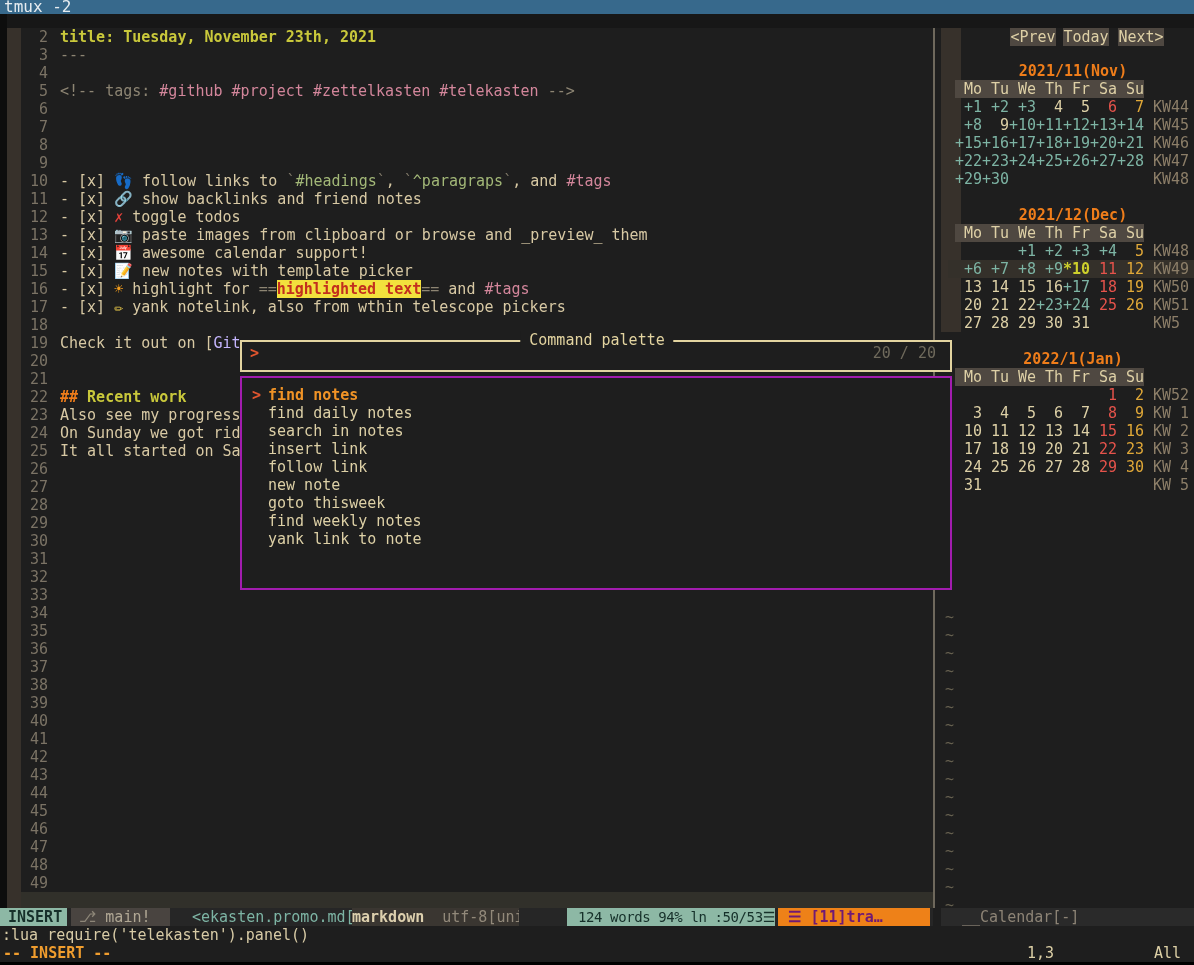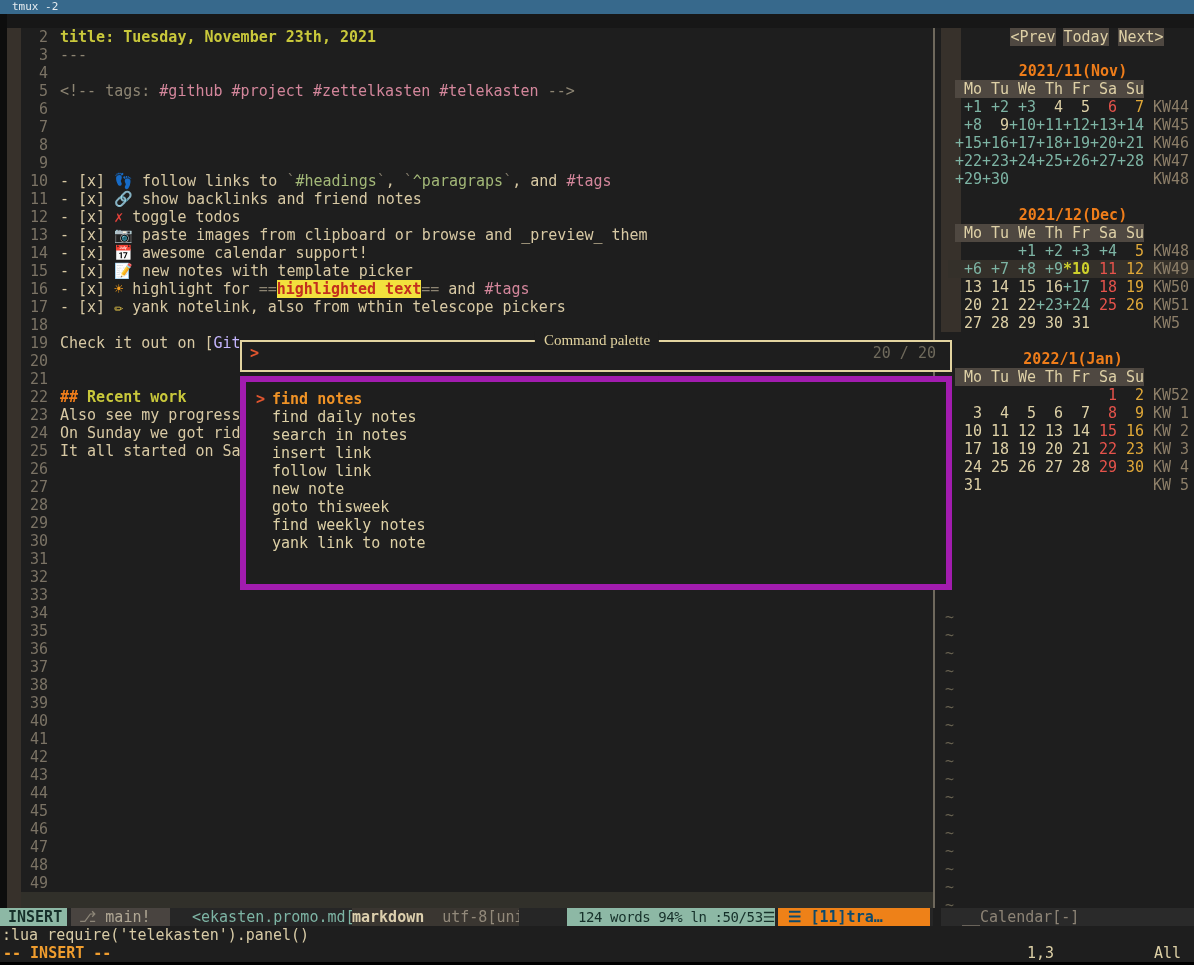--- a/index.html
+++ b/index.html
@@ -5,21 +5,21 @@
   * { margin:0; padding:0; box-sizing:border-box; }
   body { background:#000; }
   .screen { position:relative; width:1194px; height:965px; background:#1e1e1e;
             font-family:"DejaVu Sans Mono", monospace; font-size:15px; line-height:18px;
             overflow:hidden; }
   .abs { position:absolute; }
   span { white-space:pre; }
 
   
   .tmuxbar { left:0; top:0; width:1194px; height:14px; background:#37698c;
-             color:#e6ecf0; font-size:11px; line-height:14px; padding-left:12px; }
+             color:#e6ecf0; font-size:16px; line-height:14px; padding-left:4px; }
   .topgap { left:0; top:14px; width:1194px; height:14px; background:#171717; }
 
   
   .lstrip-black { left:0; top:14px; width:7px; height:894px; background:#0d0d0d; }
   .lstrip-brown { left:7px; top:28px; width:14px; height:880px; background:#37312b; }
   .vsep { left:933px; top:28px; width:2px; height:880px; background:#6e685c; }
   .cal-scroll { left:941px; top:28px; width:20px; height:304px; background:#37312b; }
 
   
   .editor { left:21px; top:28px; width:912px; height:882px; overflow:hidden; }
@@ -42,27 +42,27 @@
   .seg-eq  { color:#8d8573; }
   .seg-hl  { background:#f2e13d; color:#c32f1e; font-weight:bold; }
   .seg-e-blue   { color:#5a9bd4; }
   .seg-e-gray   { color:#9aa0a6; }
   .seg-e-red    { color:#e5413a; font-weight:bold; }
   .seg-e-yellow { color:#e8c84a; }
   .seg-e-orange { color:#f09c1e; }
 
   
   .pal-title { top:331px; left:50%; transform:translateX(-50%); z-index:22;
-               background:#1e1e1e; color:#e3d4a0; padding:0 9px;font-family:Liberation Serif, serif; }
+               background:#1e1e1e; color:#e3d4a0; padding:0 9px; }
   .pal-prompt { left:240px; top:340px; width:712px; height:32px; background:#1e1e1e;
                 border:2px solid #e3d4a0; z-index:21; }
   .pal-prompt-char { position:absolute; left:8px; top:2px; color:#e0552f; font-weight:bold; }
   .pal-counter { position:absolute; right:14px; top:2px; color:#6f6a5c; }
   .pal-results { left:240px; top:376px; width:712px; height:214px; background:#1e1e1e;
-                 border:6px solid #a21caf; z-index:21; padding:8px 0 0 10px; }
+                 border:2px solid #a21caf; z-index:21; padding:8px 0 0 10px; }
   .pitem { height:18px; white-space:pre; color:#ddd0a6; }
   .pitem .caret { display:inline-block; width:16px; color:#e0552f; font-weight:bold; }
   .pitem.sel .label { color:#f09326; font-weight:bold; }
 
   
   .calendar { left:941px; top:28px; width:253px; height:880px; overflow:hidden; }
   .navbtn { position:absolute; top:0; height:18px; background:#4f4841; color:#ded0a6; }
   .ctitle { position:absolute; left:0; width:264px; text-align:center; color:#ef7d1a; font-weight:bold; }
   .crow { position:absolute; left:14px; height:18px; white-space:pre; }
   .crow.hlweek { left:7px; padding-left:7px; width:246px; background:#34302a; }
@@ -81,21 +81,21 @@
   .sb { position:absolute; top:0; height:18px; overflow:hidden; }
   .sb-mode { left:0; width:67px; background:#8db8a5; color:#16302a; font-weight:bold; padding-left:8px; }
   .sb-branch { left:71px; width:99px; background:#494440; color:#b0a794; padding-left:8px; }
   .sb-branch .gicon { color:#8d8678; }
   .sb-file { left:192px; color:#7db4a4; }
   .sb-ft { left:352px; width:167px; background:#3a3631; }
   .sb-ft .ftname { color:#ddd0ae; font-weight:bold; }
   .sb-ft .enc { color:#92897a; margin-left:18px; }
   .sb-stats { left:567px; width:208px; background:#8db8a5; color:#16302a; padding-left:11px;
               font-size:14px; letter-spacing:-0.4px; }
-  .sb-buf { left:778px; width:152px; background:#ee8118; color:#0c4a6e; font-weight:bold; padding-left:10px; }
+  .sb-buf { left:778px; width:152px; background:#ee8118; color:#701a75; font-weight:bold; padding-left:10px; }
   .cal-status { left:941px; top:908px; width:253px; height:18px; background:#2a2a2a;
                 color:#8d8476; padding-left:21px; }
 
   .cmdline { left:2px; top:926px; width:1190px; height:18px; color:#d8cba6; }
   .modeline { left:0; top:944px; width:1194px; height:18px; }
   .ml-mode { position:absolute; left:3px; color:#f09d2e; font-weight:bold; }
   .ml-ruler { position:absolute; left:1027px; color:#ddd0a6; }
   .ml-scroll { position:absolute; left:1154px; color:#ddd0a6; }
   .bottomgap { left:0; top:962px; width:1194px; height:3px; background:#000; }
 </style>

